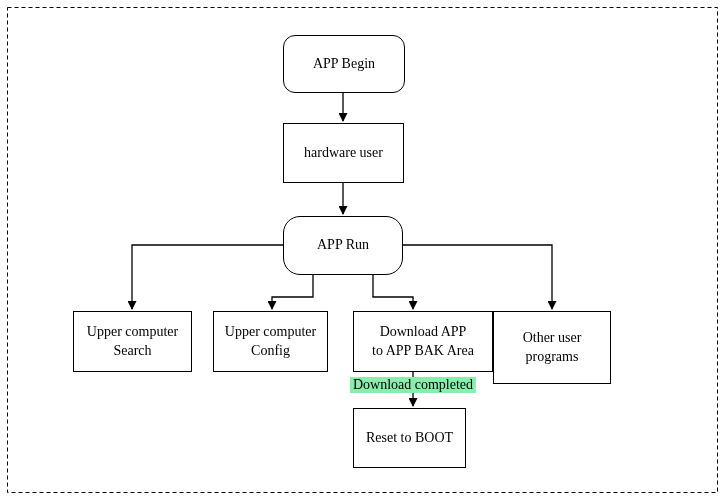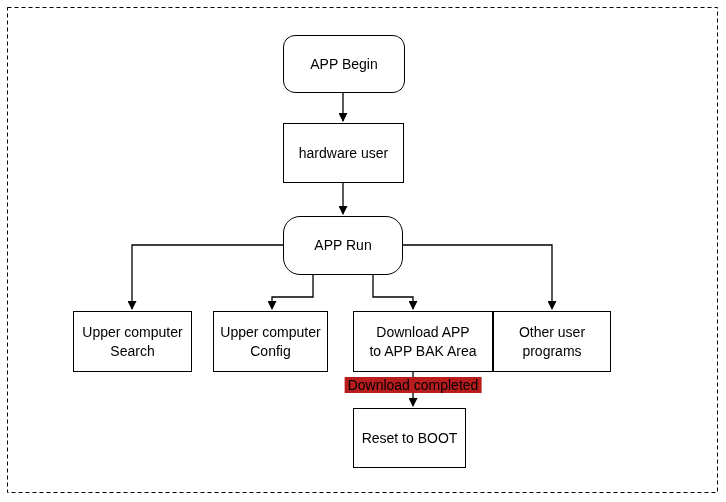--- a/index.html
+++ b/index.html
@@ -1,21 +1,21 @@
 <!DOCTYPE html>
 <html><head>
 <meta charset="utf-8">
 <style>
   html, body { margin: 0; padding: 0; background: #ffffff; }
   .canvas {
     position: relative;
     width: 726px;
     height: 502px;
     background: #ffffff;
-    font-family: Liberation Sans, sans-serif;
+    font-family: Liberation Serif, serif;
     color: #000000;
     overflow: hidden;
   }
   .edges-svg {
     position: absolute;
     left: 0; top: 0;
     width: 726px; height: 502px;
   }
   .node {
     position: absolute;
@@ -27,21 +27,21 @@
     justify-content: center;
     text-align: center;
     white-space: pre-line;
     font-size: 14px;
     line-height: 1.32;
     color: #000000;
   }
   .node--rounded { border-radius: 12px; }
   .edge-label {
     position: absolute;
-    background: #b91c1c;
+    background: #86efac;
     padding: 0 3px;
     font-size: 14px;
     line-height: 16px;
     text-align: center;
     transform: translateX(-50%);
     white-space: nowrap;
     color: #000000;
   }
 </style>
 </head>
@@ -81,20 +81,20 @@
 
   <div class="node" style="left:73px; top:311px; width:119px; height:61px;">Upper computer
 Search</div>
 
   <div class="node" style="left:213px; top:311px; width:115px; height:61px;">Upper computer
 Config</div>
 
   <div class="node" style="left:353px; top:311px; width:140px; height:61px;">Download APP
 to APP BAK Area</div>
 
-  <div class="node" style="left:493px; top:311px; width:118px; height:61px;">Other user
+  <div class="node" style="left:493px; top:311px; width:118px; height:73px;">Other user
 programs</div>
 
   <div class="node" style="left:353px; top:408px; width:113px; height:60px;">Reset to BOOT</div>
 
   <div class="edge-label" style="left:413px; top:377px;">Download completed</div>
 
 </div>
 
 </body></html>

